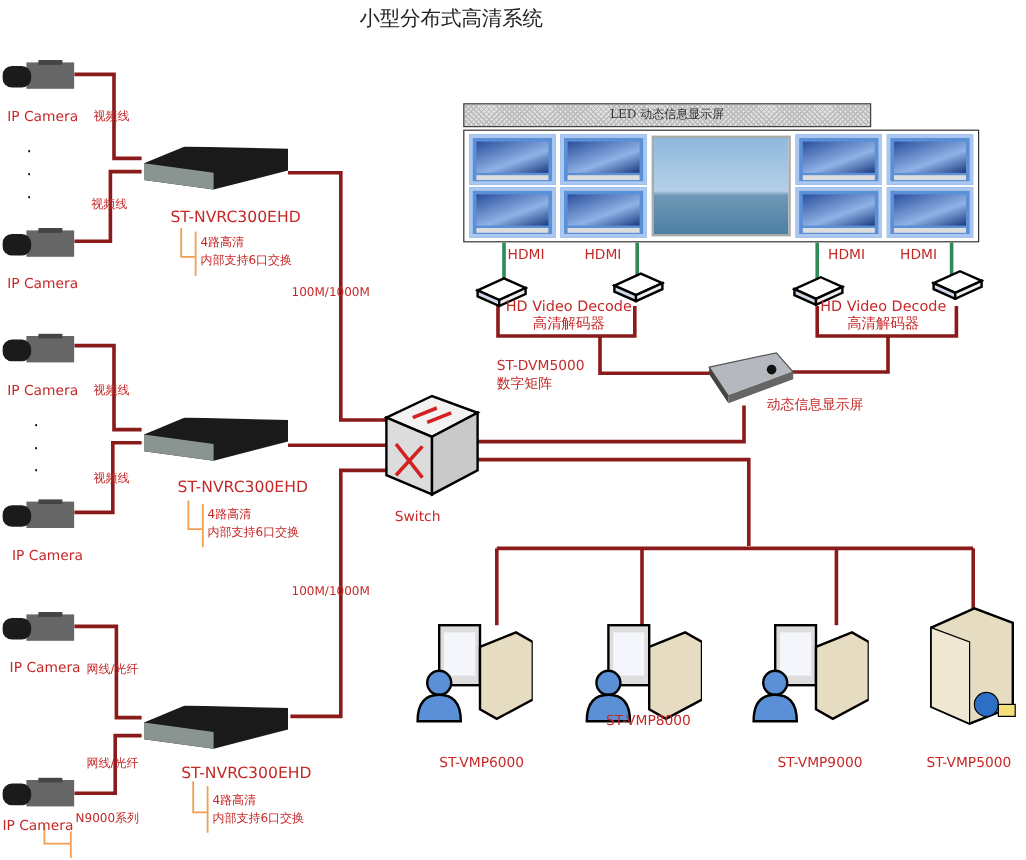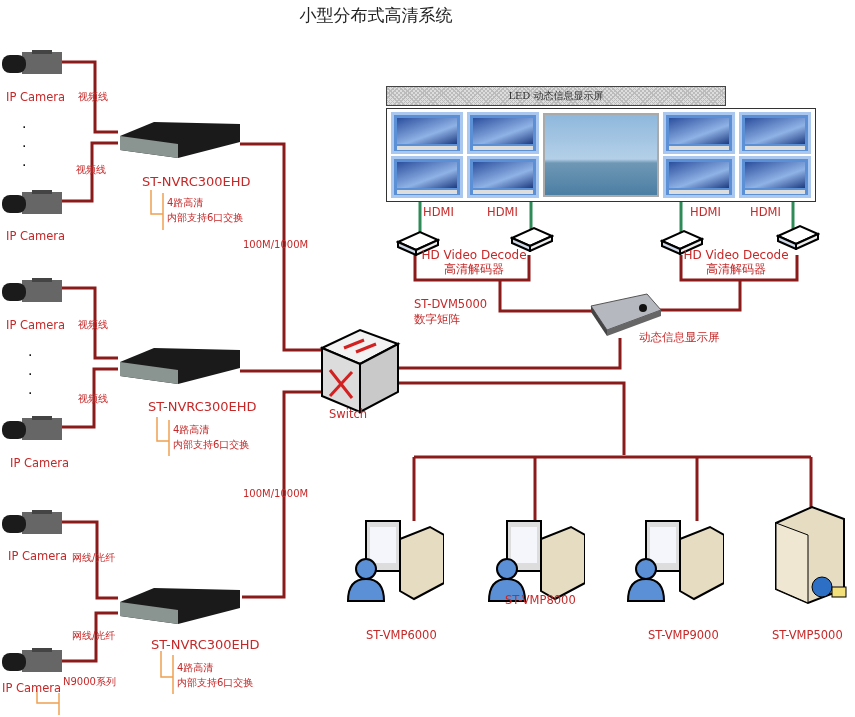--- a/index.html
+++ b/index.html
@@ -160,21 +160,21 @@
   <polygon points="4,22 42,4 80,18 42,38" fill="#f2f2f2" stroke="#000" stroke-width="2"></polygon>
   <polygon points="4,22 42,38 42,86 4,70" fill="#dcdcdc" stroke="#000" stroke-width="2"></polygon>
   <polygon points="42,38 80,18 80,66 42,86" fill="#c9c9c9" stroke="#000" stroke-width="2"></polygon>
   <g stroke="#d32020" stroke-width="3">
       <line x1="26" y1="22" x2="46" y2="14"></line>
       <line x1="38" y1="26" x2="58" y2="18"></line>
       <line x1="12" y1="44" x2="34" y2="72"></line>
       <line x1="34" y1="46" x2="12" y2="70"></line>
     </g>
 </svg>
-<div class="abs lbl" style="left:329px;top:407px">Switch</div>
+<div class="abs lbl" style="left:329px;top:423px">Switch</div>
 
 <div class="abs ledbar">LED 动态信息显示屏</div>
 <div class="abs wall">
   <div class="mon" style="left:4px;top:3px">
       <div class="scr"></div>
       <div class="base"></div>
     </div>
   <div class="mon" style="left:80px;top:3px">
       <div class="scr"></div>
       <div class="base"></div>

